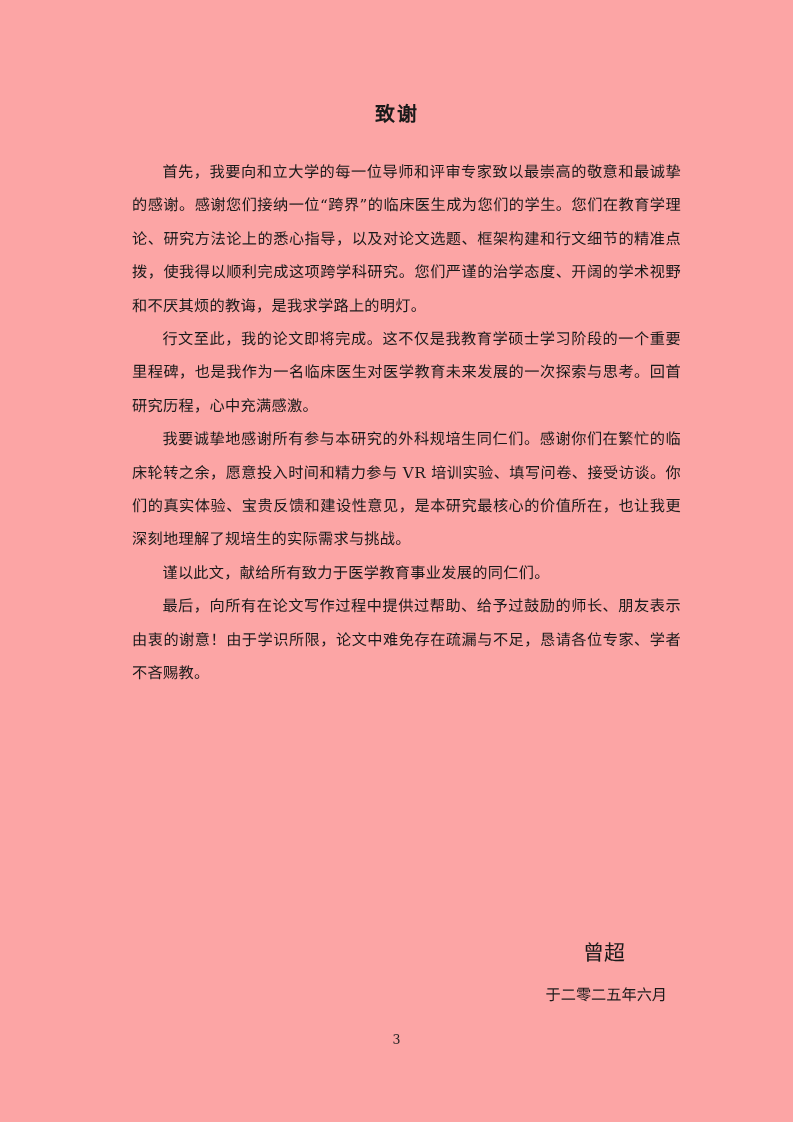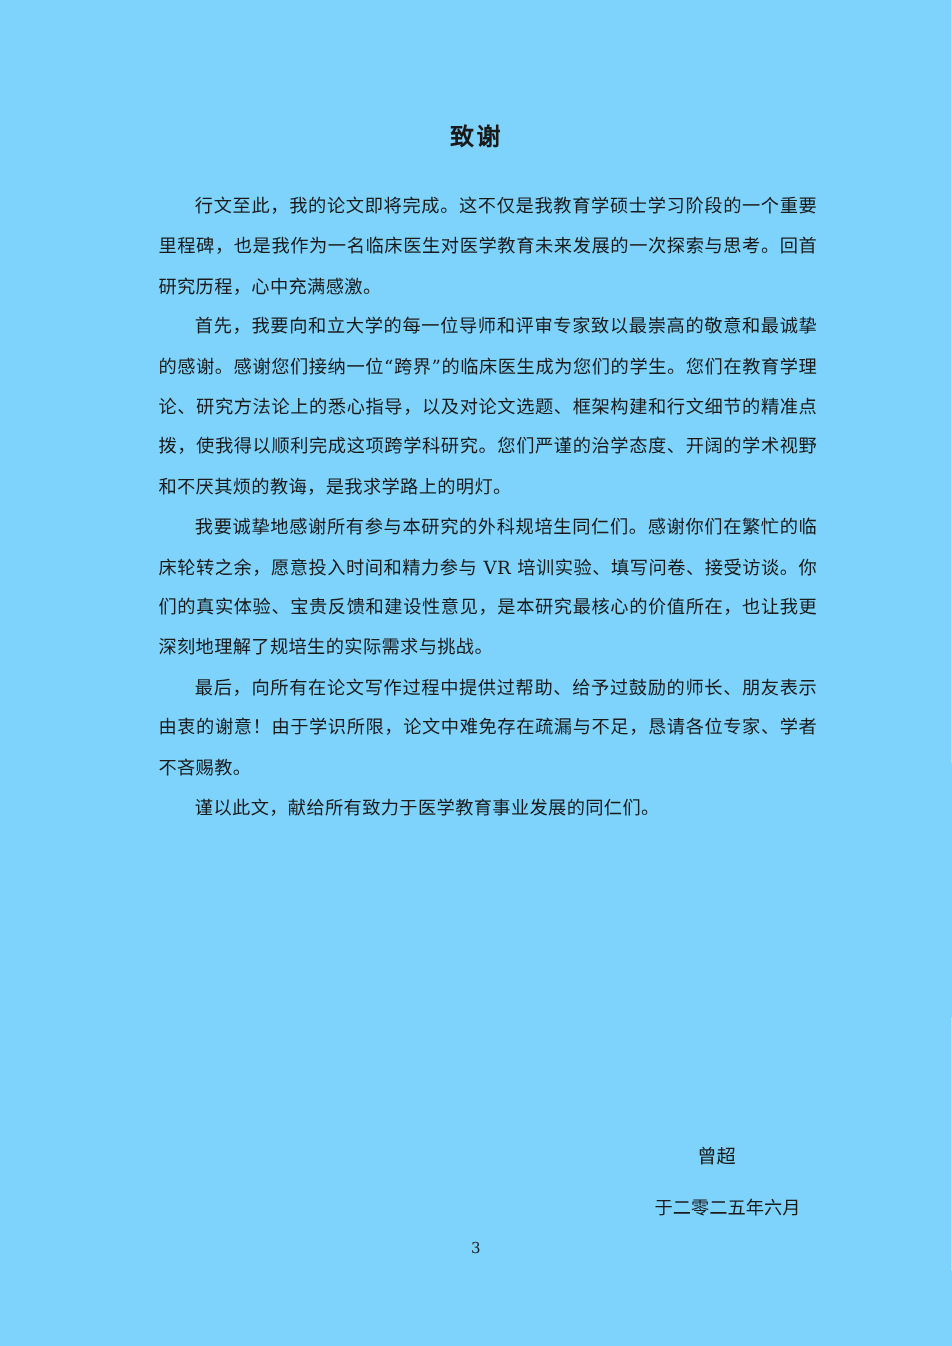--- a/index.html
+++ b/index.html
@@ -17,21 +17,21 @@
     color: #1a1a1a;
     -webkit-font-smoothing: antialiased;
   }
 
   .page {
     position: absolute;
     left: 0;
     top: 0;
     width: 793px;
     height: 1122px;
-    background: #7dd3fc;
+    background: #fca5a5;
     box-sizing: border-box;
   }
 
   .content-area {
     position: absolute;
     left: 113px;
     top: 0;
     width: 568px;
   }
 
@@ -70,24 +70,24 @@
   }
 
   .sig-block {
     position: absolute;
     top: 938px;
     left: 113px;
     width: 568px;
     text-align: right;
   }
   .sig-name {
-    font-size: 16px;
+    font-size: 21px;
     line-height: 30px;
     padding-right: 56px;
-    margin: 12px;
+    margin: 0;
     font-family: Liberation Serif, serif;
   }
   .sig-date {
     font-size: 15.2px;
     line-height: 30px;
     padding-right: 2px;
     margin: 12px;
   }
 
   .page-number {
@@ -104,25 +104,25 @@
 </head>
 <body>
 
 <div class="page">
 
   <div class="content-area">
 
     <h1 class="doc-title">致谢</h1>
 
     <div class="body-block">
+      <p class="para">首先，我要向和立大学的每一位导师和评审专家致以最崇高的敬意和最诚挚的感谢。感谢您们接纳一位“跨界”的临床医生成为您们的学生。您们在教育学理论、研究方法论上的悉心指导，以及对论文选题、框架构建和行文细节的精准点拨，使我得以顺利完成这项跨学科研究。您们严谨的治学态度、开阔的学术视野和不厌其烦的教诲，是我求学路上的明灯。</p>
       <p class="para">行文至此，我的论文即将完成。这不仅是我教育学硕士学习阶段的一个重要里程碑，也是我作为一名临床医生对医学教育未来发展的一次探索与思考。回首研究历程，心中充满感激。</p>
-      <p class="para">首先，我要向和立大学的每一位导师和评审专家致以最崇高的敬意和最诚挚的感谢。感谢您们接纳一位“跨界”的临床医生成为您们的学生。您们在教育学理论、研究方法论上的悉心指导，以及对论文选题、框架构建和行文细节的精准点拨，使我得以顺利完成这项跨学科研究。您们严谨的治学态度、开阔的学术视野和不厌其烦的教诲，是我求学路上的明灯。</p>
       <p class="para">我要诚挚地感谢所有参与本研究的外科规培生同仁们。感谢你们在繁忙的临床轮转之余，愿意投入时间和精力参与 VR 培训实验、填写问卷、接受访谈。你们的真实体验、宝贵反馈和建设性意见，是本研究最核心的价值所在，也让我更深刻地理解了规培生的实际需求与挑战。</p>
+      <p class="para">谨以此文，献给所有致力于医学教育事业发展的同仁们。</p>
       <p class="para">最后，向所有在论文写作过程中提供过帮助、给予过鼓励的师长、朋友表示由衷的谢意！由于学识所限，论文中难免存在疏漏与不足，恳请各位专家、学者不吝赐教。</p>
-      <p class="para">谨以此文，献给所有致力于医学教育事业发展的同仁们。</p>
     </div>
 
   </div>
 
   <div class="sig-block">
     <p class="sig-name">曾超</p>
     <p class="sig-date">于二零二五年六月</p>
   </div>
 
   <div class="page-number">3</div>

